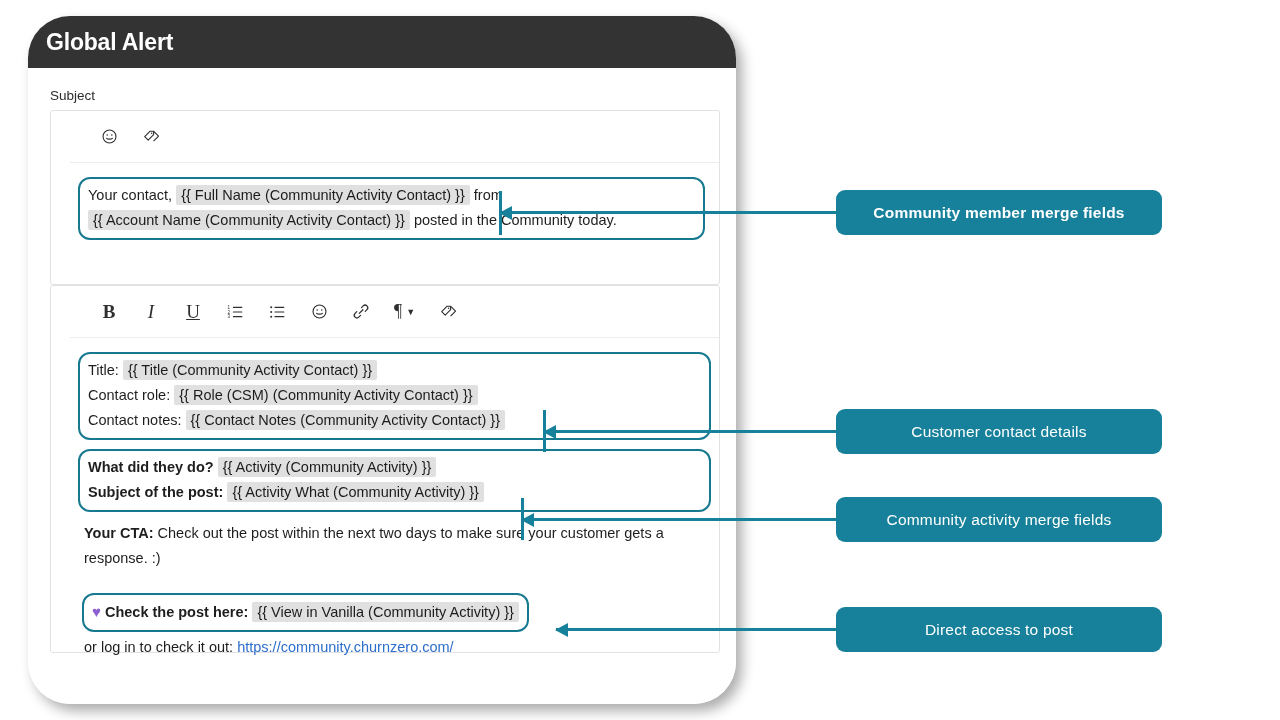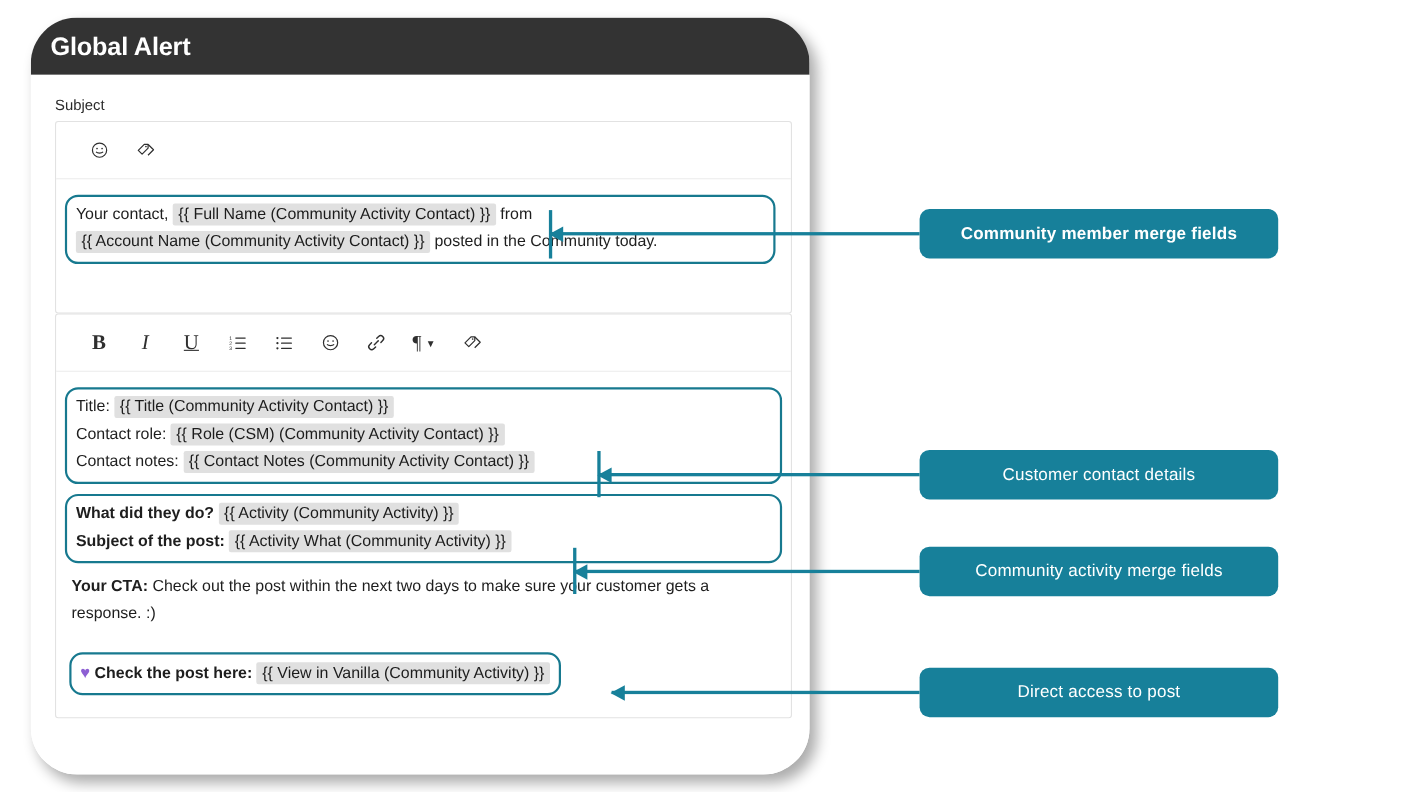--- a/index.html
+++ b/index.html
@@ -72,20 +72,21 @@
     font-weight: bold;
     line-height: 1;
     padding-bottom: 1px;
   }
 
   
   .editor {
     border: 1px solid #e2e2e2;
     background: #fff;
     border-radius: 3px;
+    padding-left: 19px;
   }
   .editor-toolbar {
     height: 52px;
     display: flex;
     align-items: center;
     gap: 24px;
     padding: 0 0 0 30px;
     border-bottom: 1px solid #ededed;
   }
   .tb-btn {
@@ -319,20 +320,24 @@
         
         <div class="hl" style="margin:20px 0 3px 4px;">
           <div class="line">
             <span class="heart">♥</span>
             <b>Check the post here:</b>
             <span class="chip">{{ View in Vanilla (Community Activity) }}</span>
           </div>
         </div>
 
         
+        <div class="line" style="padding-left:6px;">
+          <span>or log in to check it out:</span>
+          <span class="link">https://community.churnzero.com/</span>
+        </div>
 
       </div>
     </div>
 
   </div>
 </div>
 
 <div class="leader-stub" style="left:499px; top:191px; height:44px;"></div>
 <div class="leader" style="left:500px; top:211px; width:336px;"></div>
 <div class="callout" style="left:836px; top:190px;font-weight:bold;">

